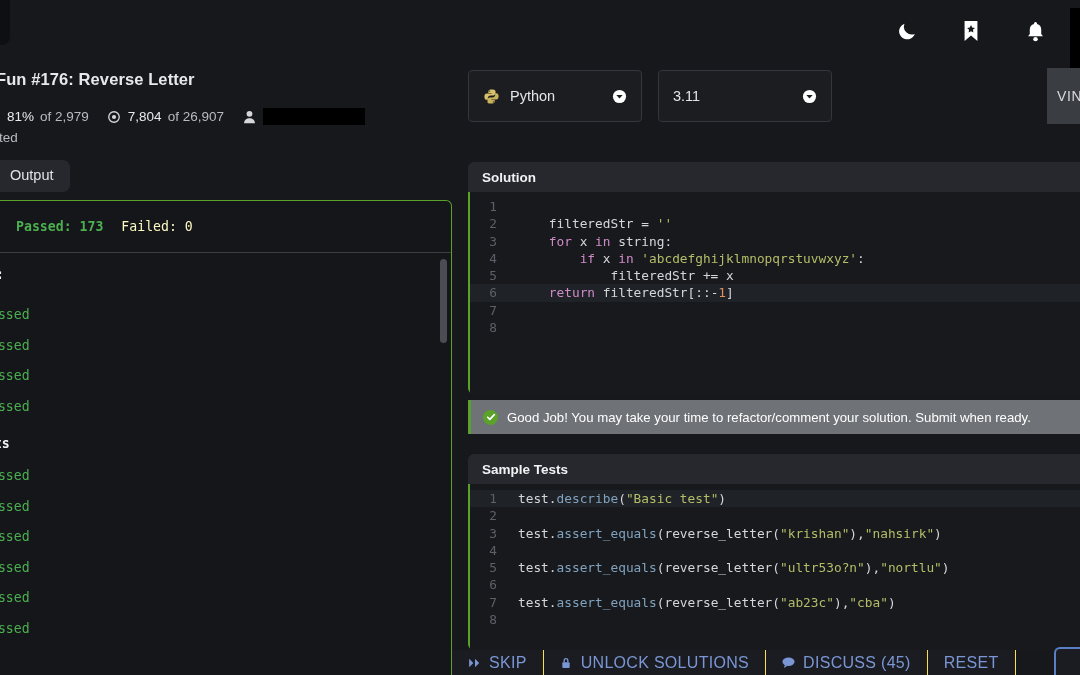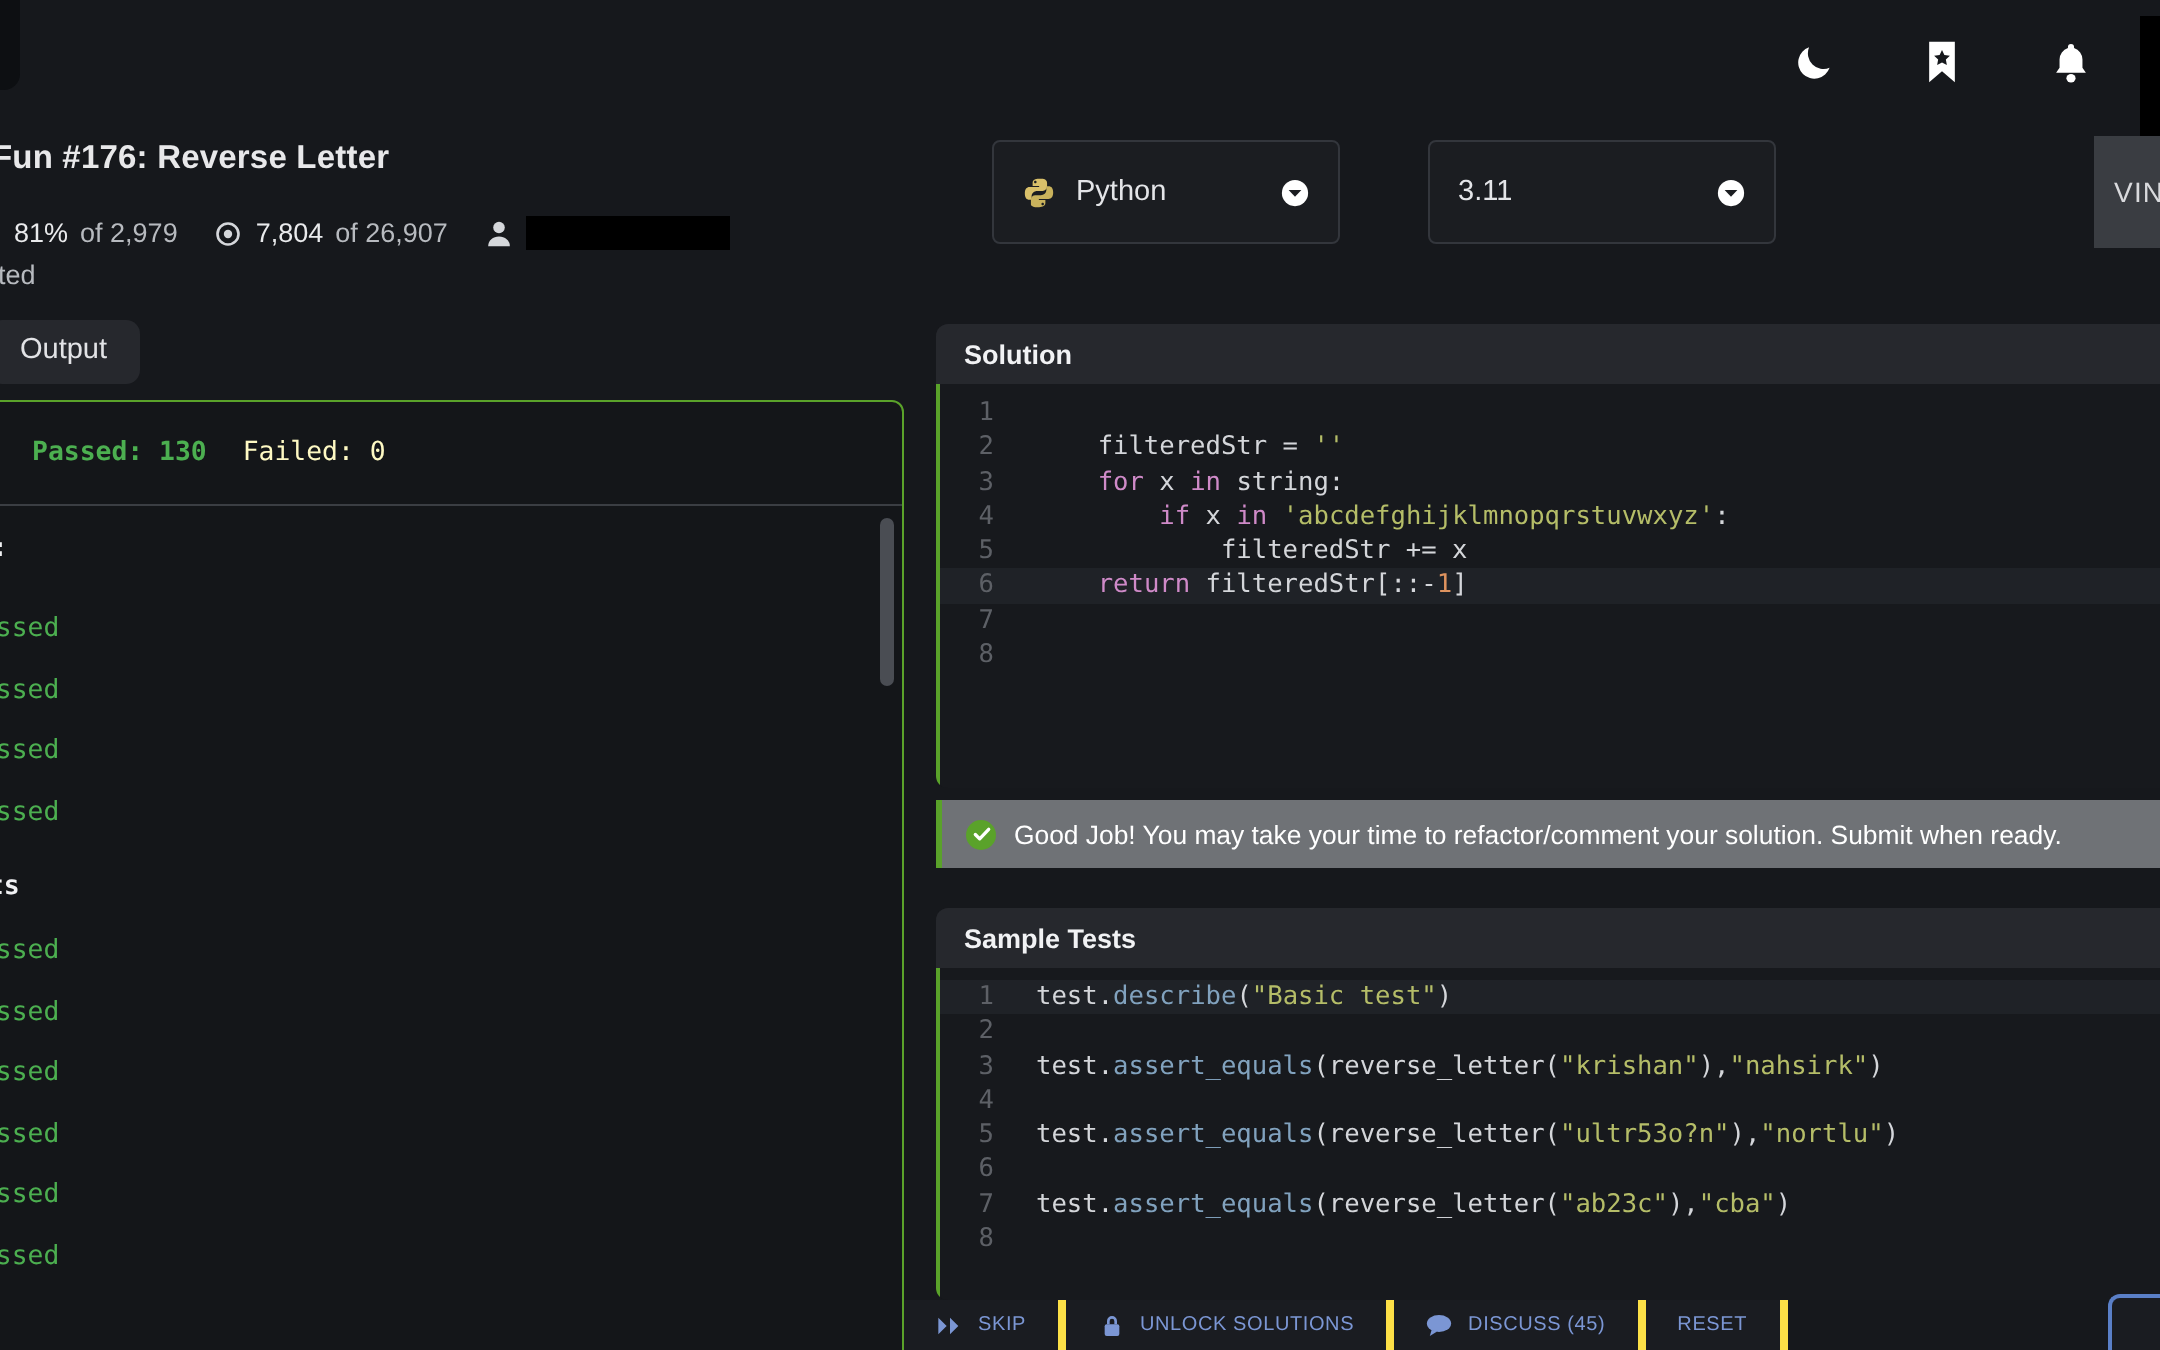--- a/index.html
+++ b/index.html
@@ -89,21 +89,21 @@
     background: #4a4d53; border-radius: 4px;
   }
 
   
   .rightcol { position: absolute; left: 452px; top: 62px; width: 628px; height: 613px; }
 
   .selects { position: absolute; left: 16px; top: 8px; display: flex; gap: 16px; }
   .sel {
     width: 174px; height: 52px; background: #1b1d21;
     border: 1px solid #33363c; border-radius: 4px;
-    display: flex; align-items: center; padding: 0 14px; gap: 10px; margin-left: 28px;
+    display: flex; align-items: center; padding: 0 14px; gap: 10px;
   }
   .sel .sel-label { color: #e4e5e8; font-size: 14.5px; flex: 1; }
   .py-logo { width: 17px; height: 17px; }
   .caret { width: 15px; height: 15px; color: #fff; }
 
   .panel-card {
     position: absolute; background: #17191d;
     border-radius: 6px; overflow: hidden;
   }
   .panel-head {
@@ -140,22 +140,22 @@
     display: flex; align-items: center; justify-content: center; flex: none;
   }
   .check svg { display: block; }
 
   .bottombar {
     position: absolute; left: 0; top: 588px; width: 628px; height: 25px;
     display: flex; align-items: flex-end;
   }
   .bbtn {
     height: 25px; display: flex; align-items: center; gap: 8px;
-    padding: 0 16px; color: #7b96d4; font-size: 10px; letter-spacing: .3px;
-    background: #1a1c21; border-right: 4px solid #fde047; text-align: center;
+    padding: 0 16px; color: #7b96d4; font-size: 16px; letter-spacing: .3px;
+    background: #1a1c21; border-right: 1px solid #fde047; text-align: center;
   }
   .bbtn.plain { background: #1a1c21; }
   .bicon { width: 13px; height: 13px; display:flex;align-items:center;justify-content:center; color:#7b96d4; }
   .bspacer { flex: 1; background: #16181c; height: 25px; }
   .submit-stub {
     position: absolute; right: -6px; bottom: 0; width: 32px; height: 28px;
     border: 2px solid #5a7fc7; border-top-left-radius: 6px; border-bottom: none; border-right: none;
     background: #1a1c21;
   }
 
@@ -227,21 +227,21 @@
         <span class="redacted"></span>
       </div>
     </div>
 
     <div class="reported">eported</div>
 
     <div class="out-tab">Output</div>
 
     <div class="output-panel">
       <div class="out-summary">
-        <span class="out-pass">Passed: 130</span>
+        <span class="out-pass">Passed: 173</span>
         <span class="out-fail">Failed: 0</span>
       </div>
       <div class="out-body">
         <div class="out-head">ts:</div>
         <div class="out-line">Passed</div>
         <div class="out-line">Passed</div>
         <div class="out-line">Passed</div>
         <div class="out-line">Passed</div>
         <div class="out-group">ests</div>
         <div class="out-line">Passed</div>

